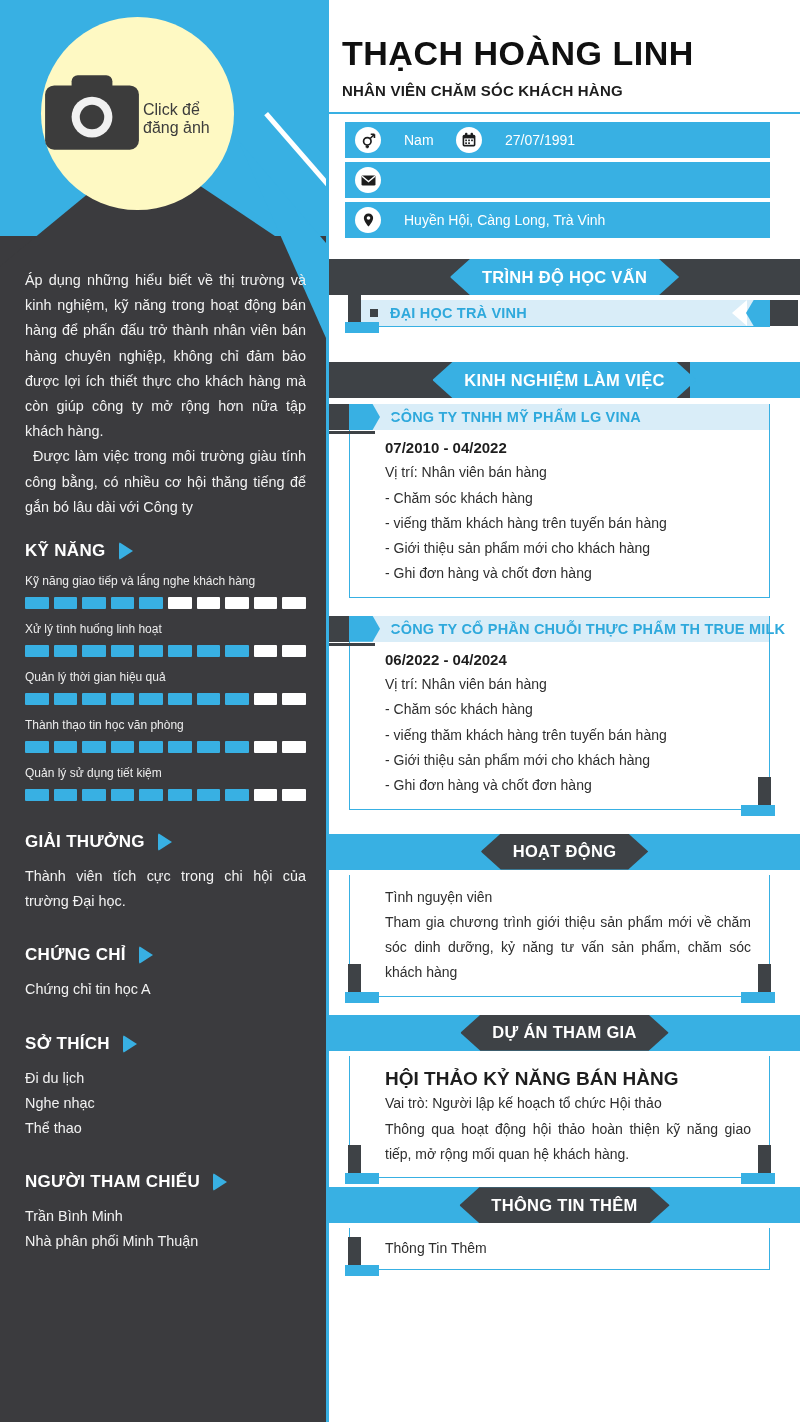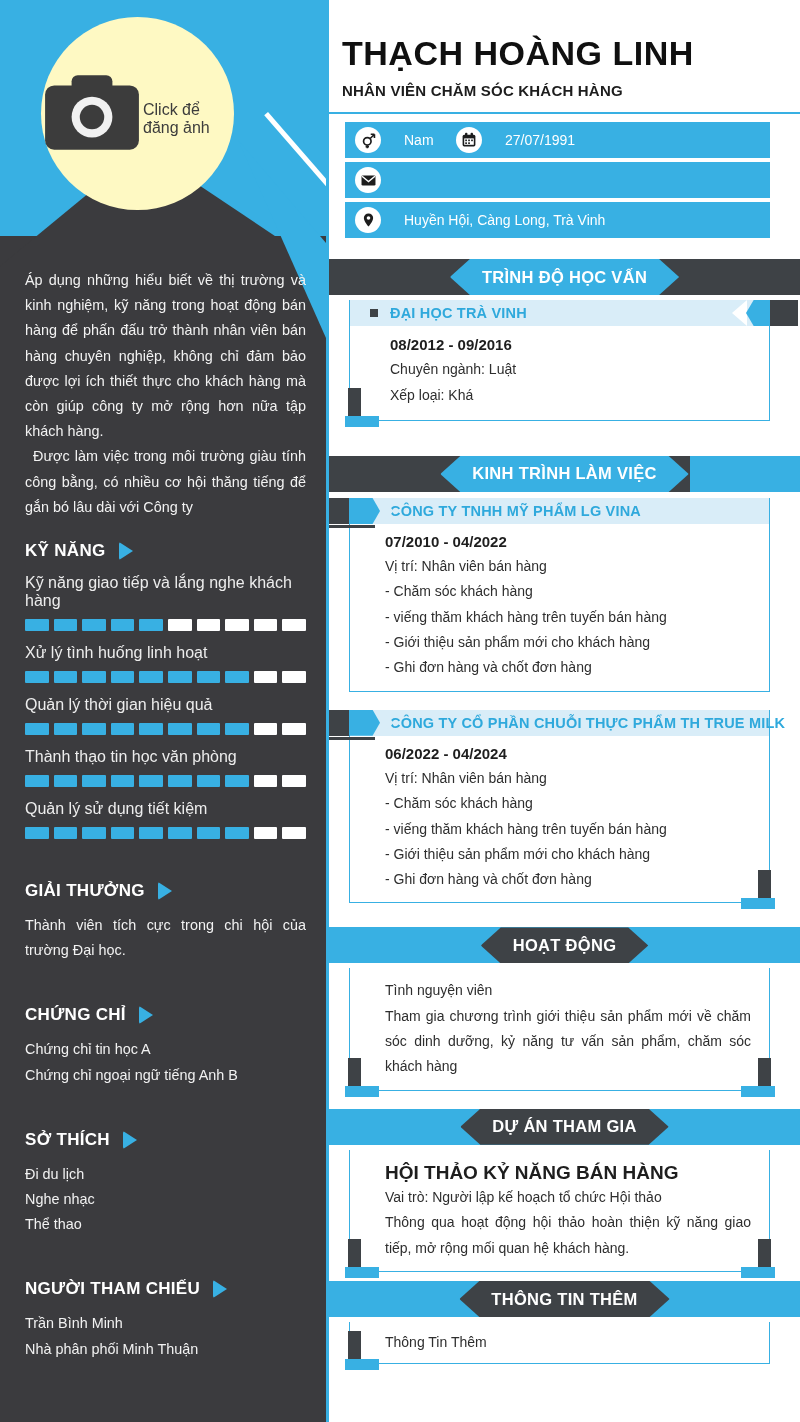--- a/index.html
+++ b/index.html
@@ -33,25 +33,25 @@
 
   .sb-content{position:absolute;left:25px;top:268px;width:281px;color:var(--text-light);}
   .summary p{font-size:14.4px;line-height:25.2px;text-align:justify;color:var(--text-light);}
   .summary p + p{text-indent:8px;}
   .sb-head{display:flex;align-items:center;gap:13px;color:#fff;font-weight:bold;font-size:17px;
            letter-spacing:.3px;}
   .tri{width:0;height:0;border-left:14px solid var(--accent);border-top:9px solid transparent;
        border-bottom:9px solid transparent;border-radius:2px;}
   .skills-wrap{margin-top:21px;}
   .skill{margin-top:13px;}
-  .skill-label{font-size:16px;color:#ededed;margin-bottom:9px;}
+  .skill-label{font-size:12px;color:#ededed;margin-bottom:9px;}
   .skill-bar{display:flex;gap:5px;}
   .seg{flex:1;height:12px;background:#fff;border-radius:1px;}
   .seg.on{background:var(--accent);}
-  .sb-sec{margin-top:42px;}
+  .sb-sec{margin-top:31px;}
   .sb-sec .items{margin-top:12px;}
   .sb-sec .items p{font-size:14.4px;line-height:25.2px;color:var(--text-light);text-align:justify;}
 
   
   .main{position:absolute;left:329px;top:12px;width:471px;height:100%;}
   .name{margin:22px 0 0 13px;font-size:34px;font-weight:bold;color:#101010;letter-spacing:.5px;}
   .job-title{margin:9px 0 0 13px;font-size:15px;font-weight:bold;color:#1d1d1d;letter-spacing:.2px;}
   .divider{margin-top:13px;height:2px;background:var(--accent);}
 
   .contact{margin-top:8px;}
@@ -235,21 +235,20 @@
               <p>Thành viên tích cực trong chi hội của trường Đại học.</p>
             </div>
           </div>
           <div class="sb-sec">
             <div class="sb-head">
               <span>CHỨNG CHỈ</span>
               <span class="tri"></span>
             </div>
             <div class="items">
               <p>Chứng chỉ tin học A</p>
-              <p>Chứng chỉ ngoại ngữ tiếng Anh B</p>
             </div>
           </div>
           <div class="sb-sec">
             <div class="sb-head">
               <span>SỞ THÍCH</span>
               <span class="tri"></span>
             </div>
             <div class="items">
               <p>Đi du lịch</p>
               <p>Nghe nhạc</p>
@@ -325,34 +324,27 @@
       <div class="badge blue">TRÌNH ĐỘ HỌC VẤN</div>
     </div>
     <div class="box">
       <div class="strip">
         <span class="bullet-sq"></span>
         <span class="s-title">ĐẠI HỌC TRÀ VINH</span>
         <span class="edu-notch"></span>
         <span class="edu-arrow"></span>
         <span class="edu-dark"></span>
       </div>
-      <div class="box-body edu">
-        <div class="period">08/2012 - 09/2016</div>
-        <div id="edu-lines">
-            <p>Chuyên ngành: Luật</p>
-            <p>Xếp loại: Khá</p>
-          </div>
-      </div>
       <span class="bdeco-l-dark"></span>
       <span class="bdeco-l-blue"></span>
     </div>
 
     <div class="sec-bar dark mt-exp">
       <div class="right-strip"></div>
-      <div class="badge blue">KINH TRÌNH LÀM VIỆC</div>
+      <div class="badge blue">KINH NGHIỆM LÀM VIỆC</div>
     </div>
     <div id="jobs">
         <div class="box " style="margin-top: 6px;">
           <div class="strip job-strip">
             <span class="job-dark"></span>
             <span class="job-arrow"></span>
             <span class="job-notch"></span>
             <span class="s-title">CÔNG TY TNHH MỸ PHẨM LG VINA</span>
           </div>
           <span class="job-underline"></span>

